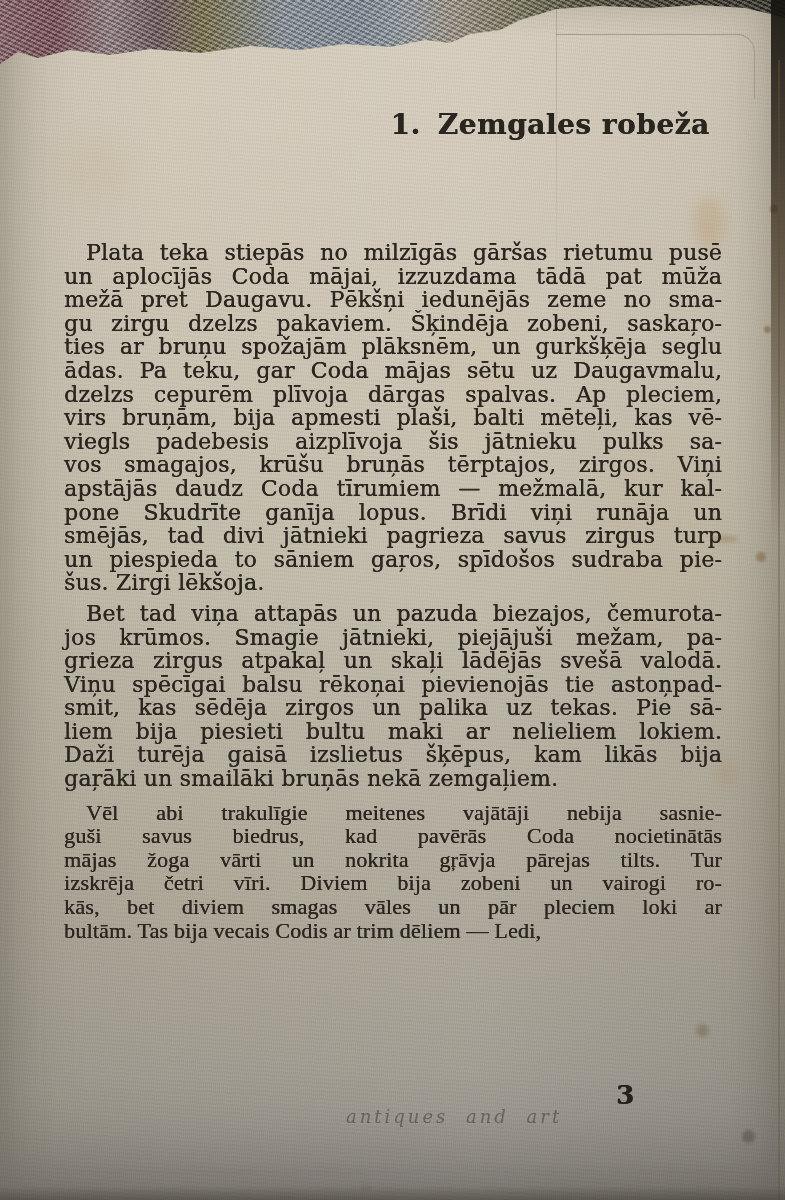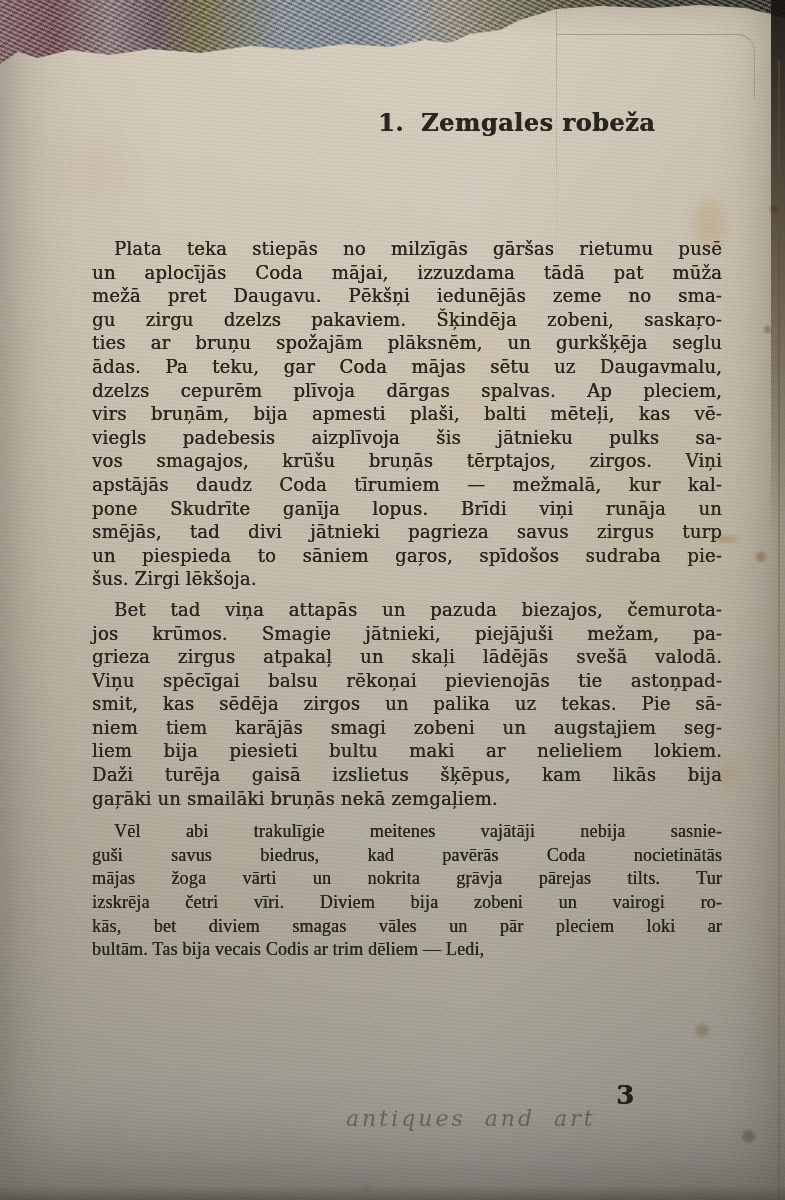--- a/index.html
+++ b/index.html
@@ -84,27 +84,28 @@
   .st8{left:742px;top:1130px;width:13px;height:13px;background:#55504a;opacity:.55;filter:blur(1.5px);}
   .st9{left:360px;top:1184px;width:11px;height:8px;background:#6e675f;opacity:.4;filter:blur(1.5px);}
   .st10{left:430px;top:300px;width:90px;height:160px;background:#c8b48c;opacity:.14;filter:blur(18px);}
   .st11{left:600px;top:430px;width:120px;height:220px;background:#c3ab80;opacity:.12;filter:blur(20px);}
   .st12{left:60px;top:140px;width:70px;height:60px;background:#b49a6e;opacity:.12;filter:blur(14px);}
 
   
   .content{position:absolute;left:64px;top:0;width:658px;color:#2b2620;}
   .chapter-heading{
     margin:108px 0 0 314px;
-    font-size:24px;font-weight:bold;letter-spacing:.5px;
+    font-size:28px;font-weight:bold;letter-spacing:.5px;
     color:#29251f;white-space:nowrap;
     text-shadow:.4px 0 0 currentColor;
+    text-align:center;
   }
   .chapter-heading .num{margin-right:17px;}
 
-  .body-text{margin-top:100px;font-size:18px;line-height:23.6px;margin-left:28px;}
+  .body-text{margin-top:100px;font-size:22px;line-height:23.6px;}
   .line{
     text-align:justify;text-align-last:justify;
     text-shadow:.35px 0 0 currentColor;
     letter-spacing:.2px;
   }
   .line.first{text-indent:22px;}
   .line.last{text-align-last:left;}
   .para-1{margin-top:4px;}
   .para-2{margin-top:7px;}
   .para-3{margin-top:10px;font-family:Liberation Serif, serif;}
@@ -115,21 +116,21 @@
     text-shadow:.4px 0 0 currentColor;
   }
 
   
   .watermark{
     position:absolute;left:290px;top:1106px;width:430px;
     mix-blend-mode:multiply;
   }
   .wm-tagline{
     font-family:"DejaVu Serif",serif;font-style:italic;
-    font-size:22px;letter-spacing:3px;word-spacing:9px;
+    font-size:18px;letter-spacing:3px;word-spacing:9px;
     color:rgba(88,84,76,.5);
     padding-left:56px;
   }
   .wm-brand{
     display:flex;align-items:center;margin-top:-2px;
     font-family:"Liberation Sans",sans-serif;font-weight:bold;
     font-size:29px;letter-spacing:2px;
     color:rgba(78,76,70,.5);white-space:nowrap;
   }
   .wm-logo{width:42px;height:56px;margin:-14px 1px 0 1px;opacity:.55;flex:0 0 auto;}
@@ -181,21 +182,20 @@
             <div class="line">smējās, tad divi jātnieki pagrieza savus zirgus turp</div>
             <div class="line">un piespieda to sāniem gaŗos, spīdošos sudraba pie-</div>
             <div class="line last">šus. Zirgi lēkšoja.</div>
           </div>
           <div class="para para-2">
             <div class="line first">Bet tad viņa attapās un pazuda biezajos, čemurota-</div>
             <div class="line">jos krūmos. Smagie jātnieki, piejājuši mežam, pa-</div>
             <div class="line">grieza zirgus atpakaļ un skaļi lādējās svešā valodā.</div>
             <div class="line">Viņu spēcīgai balsu rēkoņai pievienojās tie astoņpad-</div>
             <div class="line">smit, kas sēdēja zirgos un palika uz tekas. Pie sā-</div>
-            <div class="line">niem tiem karājās smagi zobeni un augstajiem seg-</div>
             <div class="line">liem bija piesieti bultu maki ar nelieliem lokiem.</div>
             <div class="line">Daži turēja gaisā izslietus šķēpus, kam likās bija</div>
             <div class="line last">gaŗāki un smailāki bruņās nekā zemgaļiem.</div>
           </div>
           <div class="para para-3">
             <div class="line first">Vēl abi trakulīgie meitenes vajātāji nebija sasnie-</div>
             <div class="line">guši savus biedrus, kad pavērās Coda nocietinātās</div>
             <div class="line">mājas žoga vārti un nokrita gŗāvja pārejas tilts. Tur</div>
             <div class="line">izskrēja četri vīri. Diviem bija zobeni un vairogi ro-</div>
             <div class="line">kās, bet diviem smagas vāles un pār pleciem loki ar</div>

